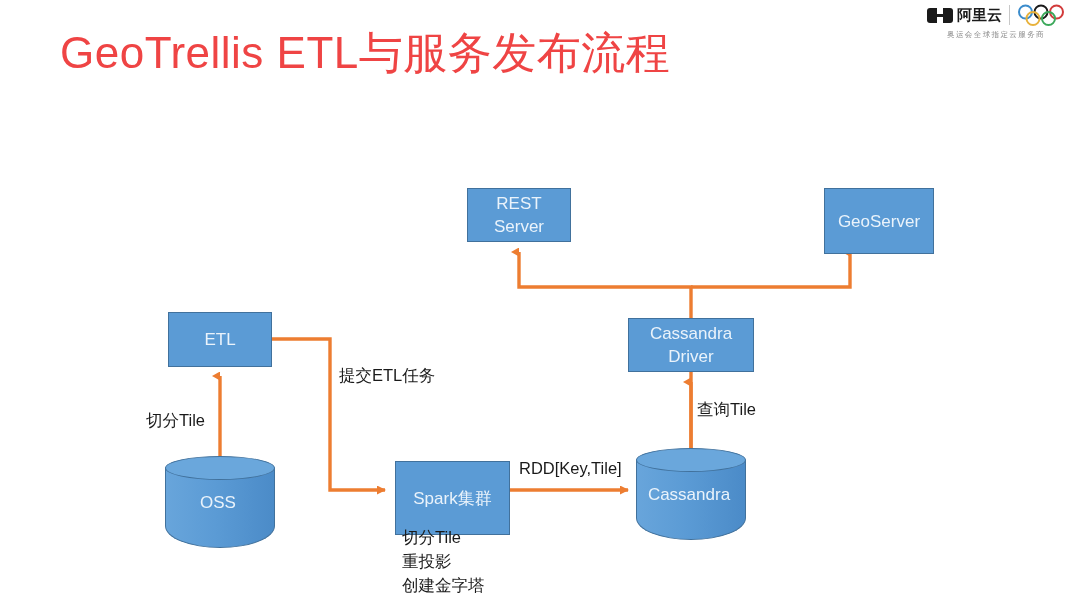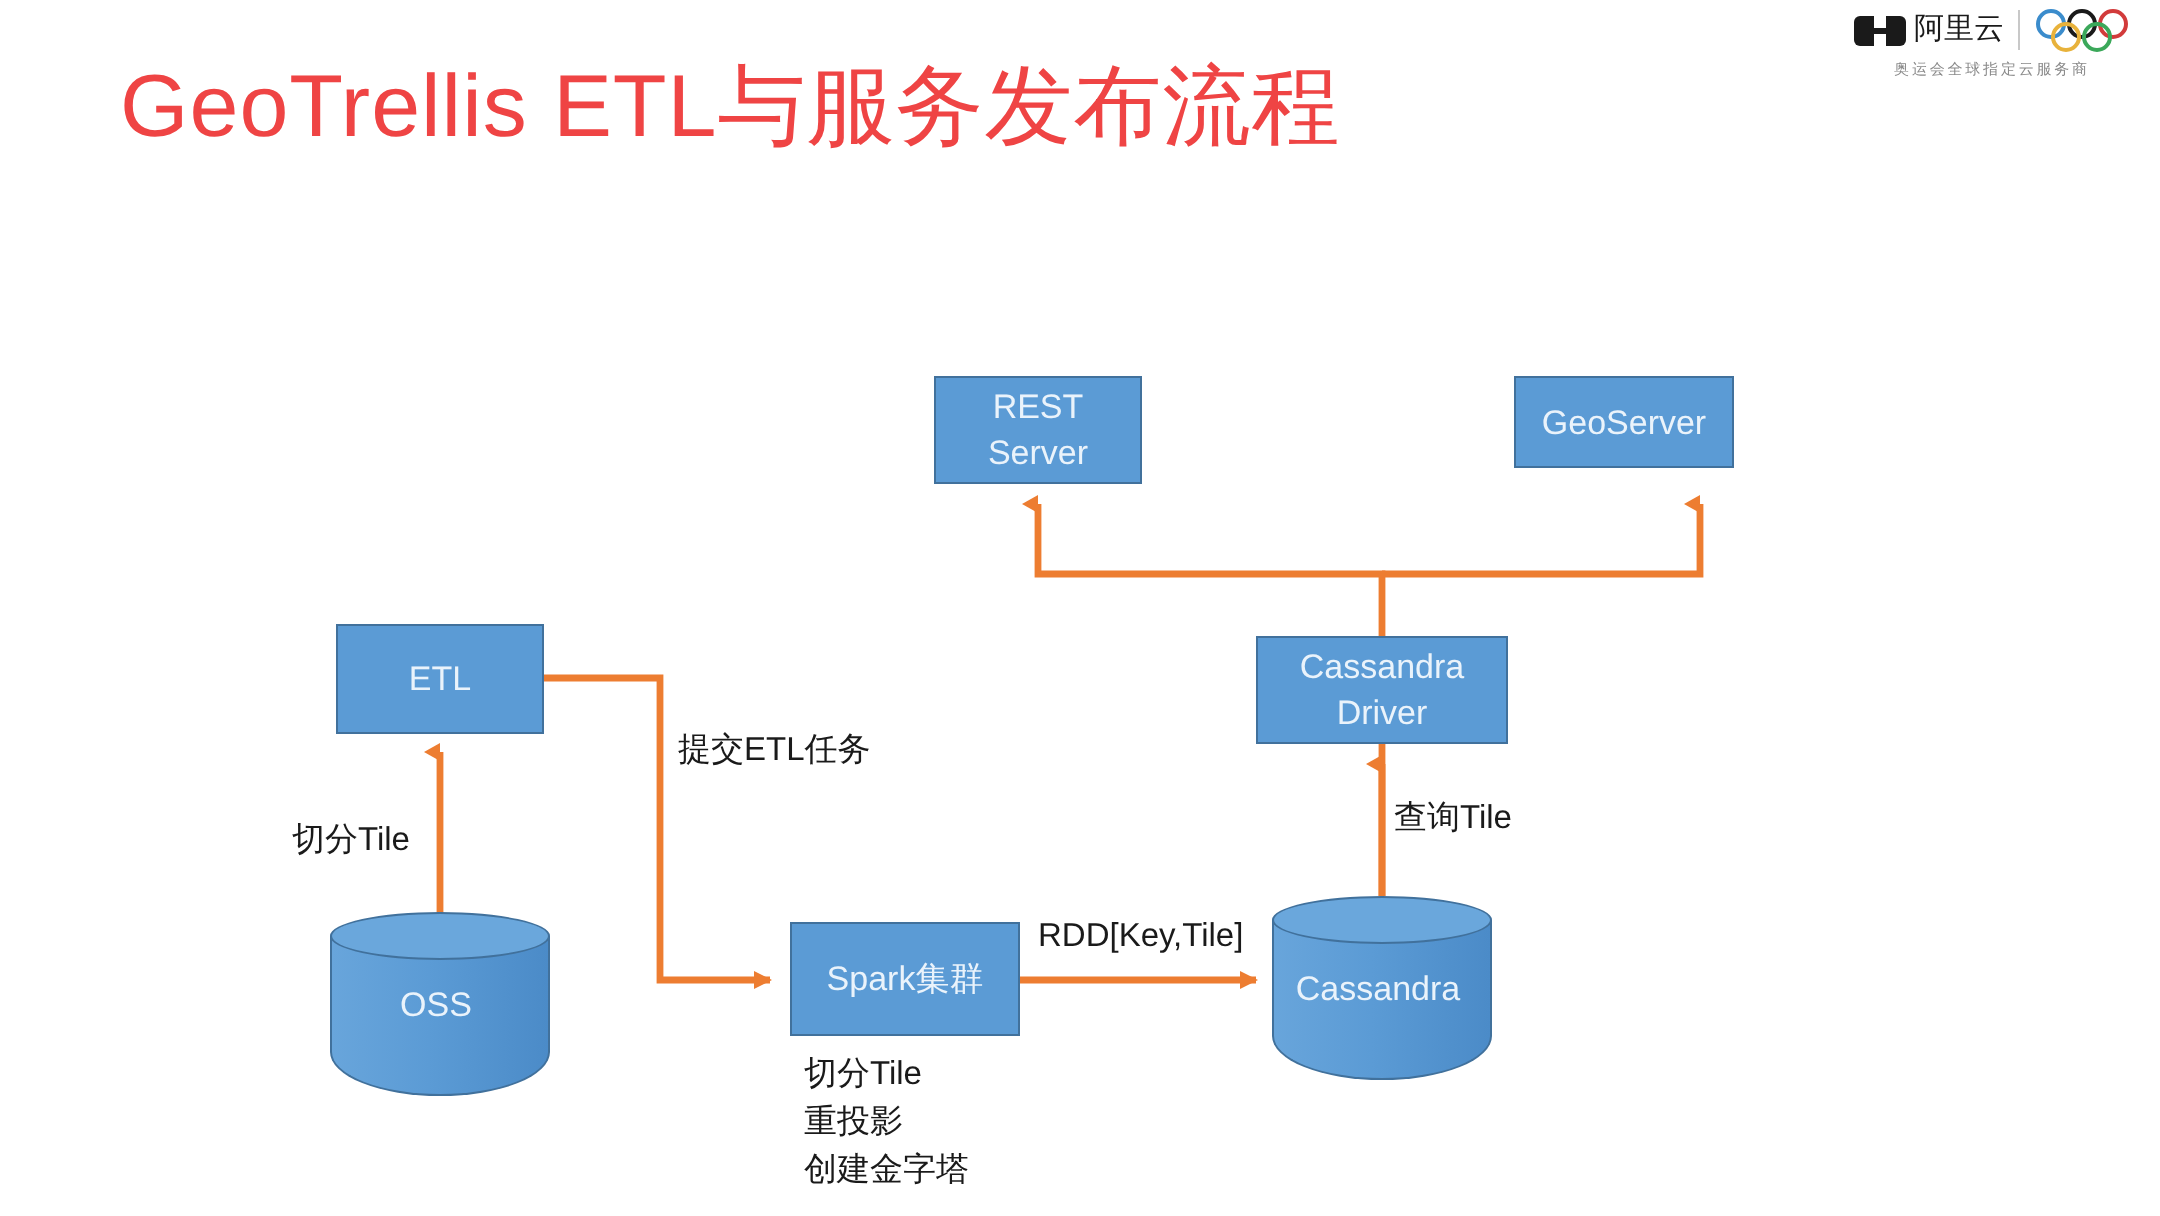--- a/index.html
+++ b/index.html
@@ -51,21 +51,21 @@
   .ali-mark .bar {
     position: absolute;
     left: 8px;
     top: 6px;
     width: 10px;
     height: 3px;
     background: #1a1a1a;
   }
   .ali-text {
     font-size: 15px;
-    font-weight: normal;
+    font-weight: bold;
     color: #1a1a1a;
     letter-spacing: 0px;
     line-height: 16px;
   }
   .logo-sep {
     width: 1px;
     height: 20px;
     background: #c8c8c8;
     margin: 0 7px;
   }
@@ -122,24 +122,24 @@
     align-items: center;
     justify-content: center;
     text-align: center;
     color: #EAF3FB;
     font-size: 17px;
     line-height: 23px;
     white-space: pre-line;
   }
 
   #node-rest-server { left: 467px; top: 188px; width: 104px; height: 54px; }
-  #node-geoserver   { left: 757px; top: 188px; width: 110px; height: 46px; }
+  #node-geoserver   { left: 824px; top: 188px; width: 110px; height: 66px; }
   #node-etl         { left: 168px; top: 312px; width: 104px; height: 55px; }
   #node-cass-driver { left: 628px; top: 318px; width: 126px; height: 54px; }
-  #node-spark       { left: 395px; top: 461px; width: 115px; height: 57px; justify-content: center; }
+  #node-spark       { left: 395px; top: 461px; width: 115px; height: 74px; justify-content: center; }
 
   
   .cylinder {
     position: absolute;
   }
   .cyl-body {
     position: absolute;
     left: 0;
     right: 0;
     top: 12px;

